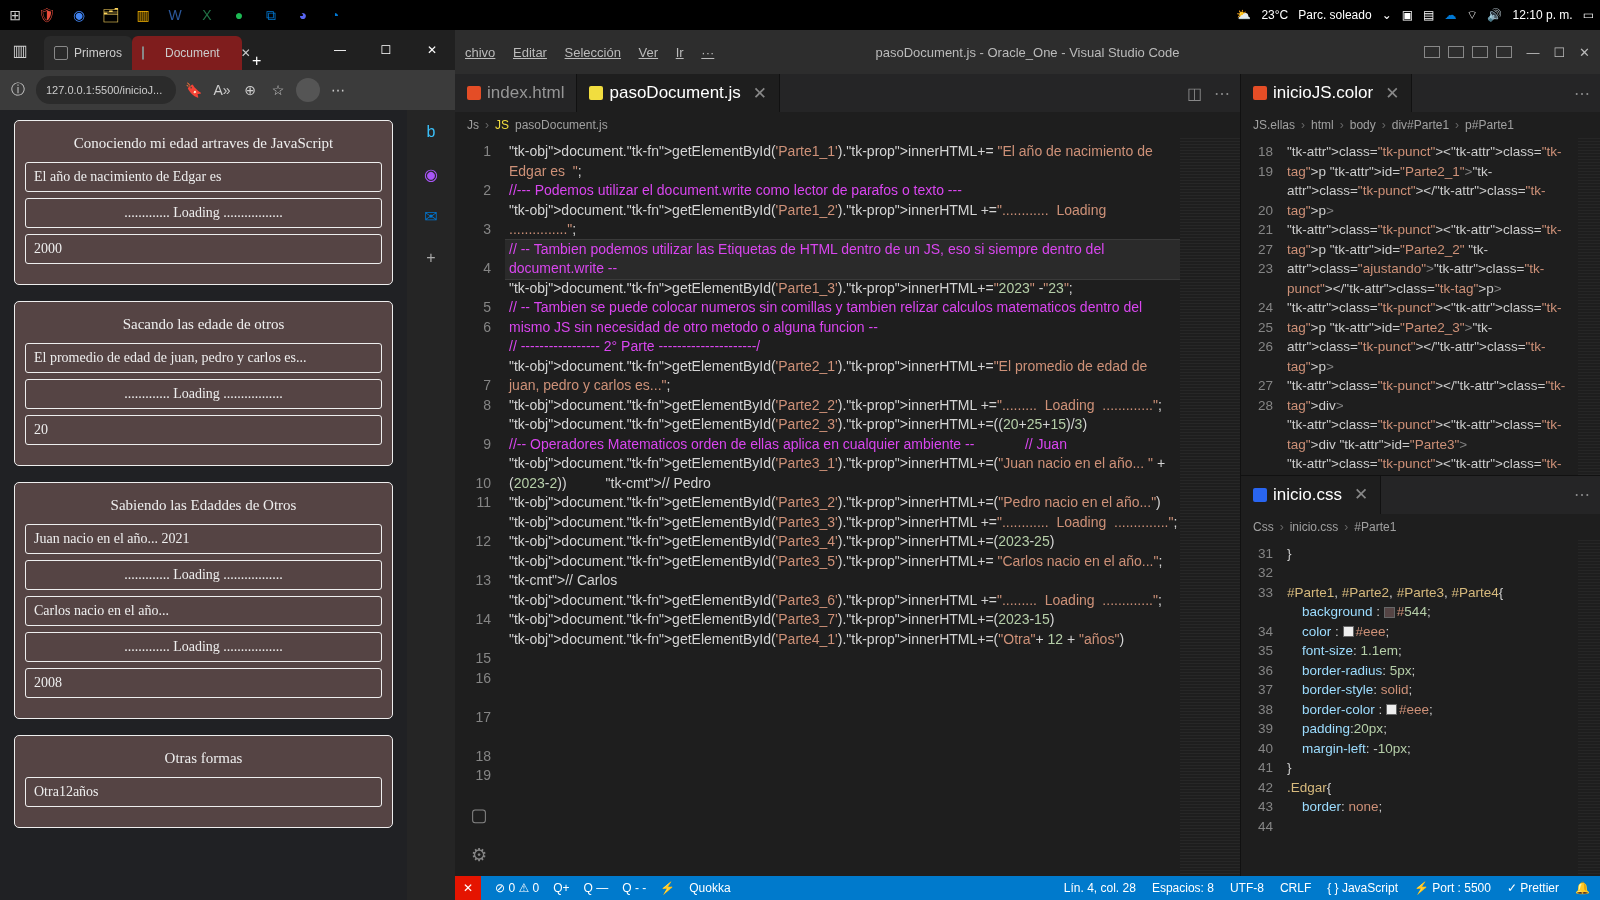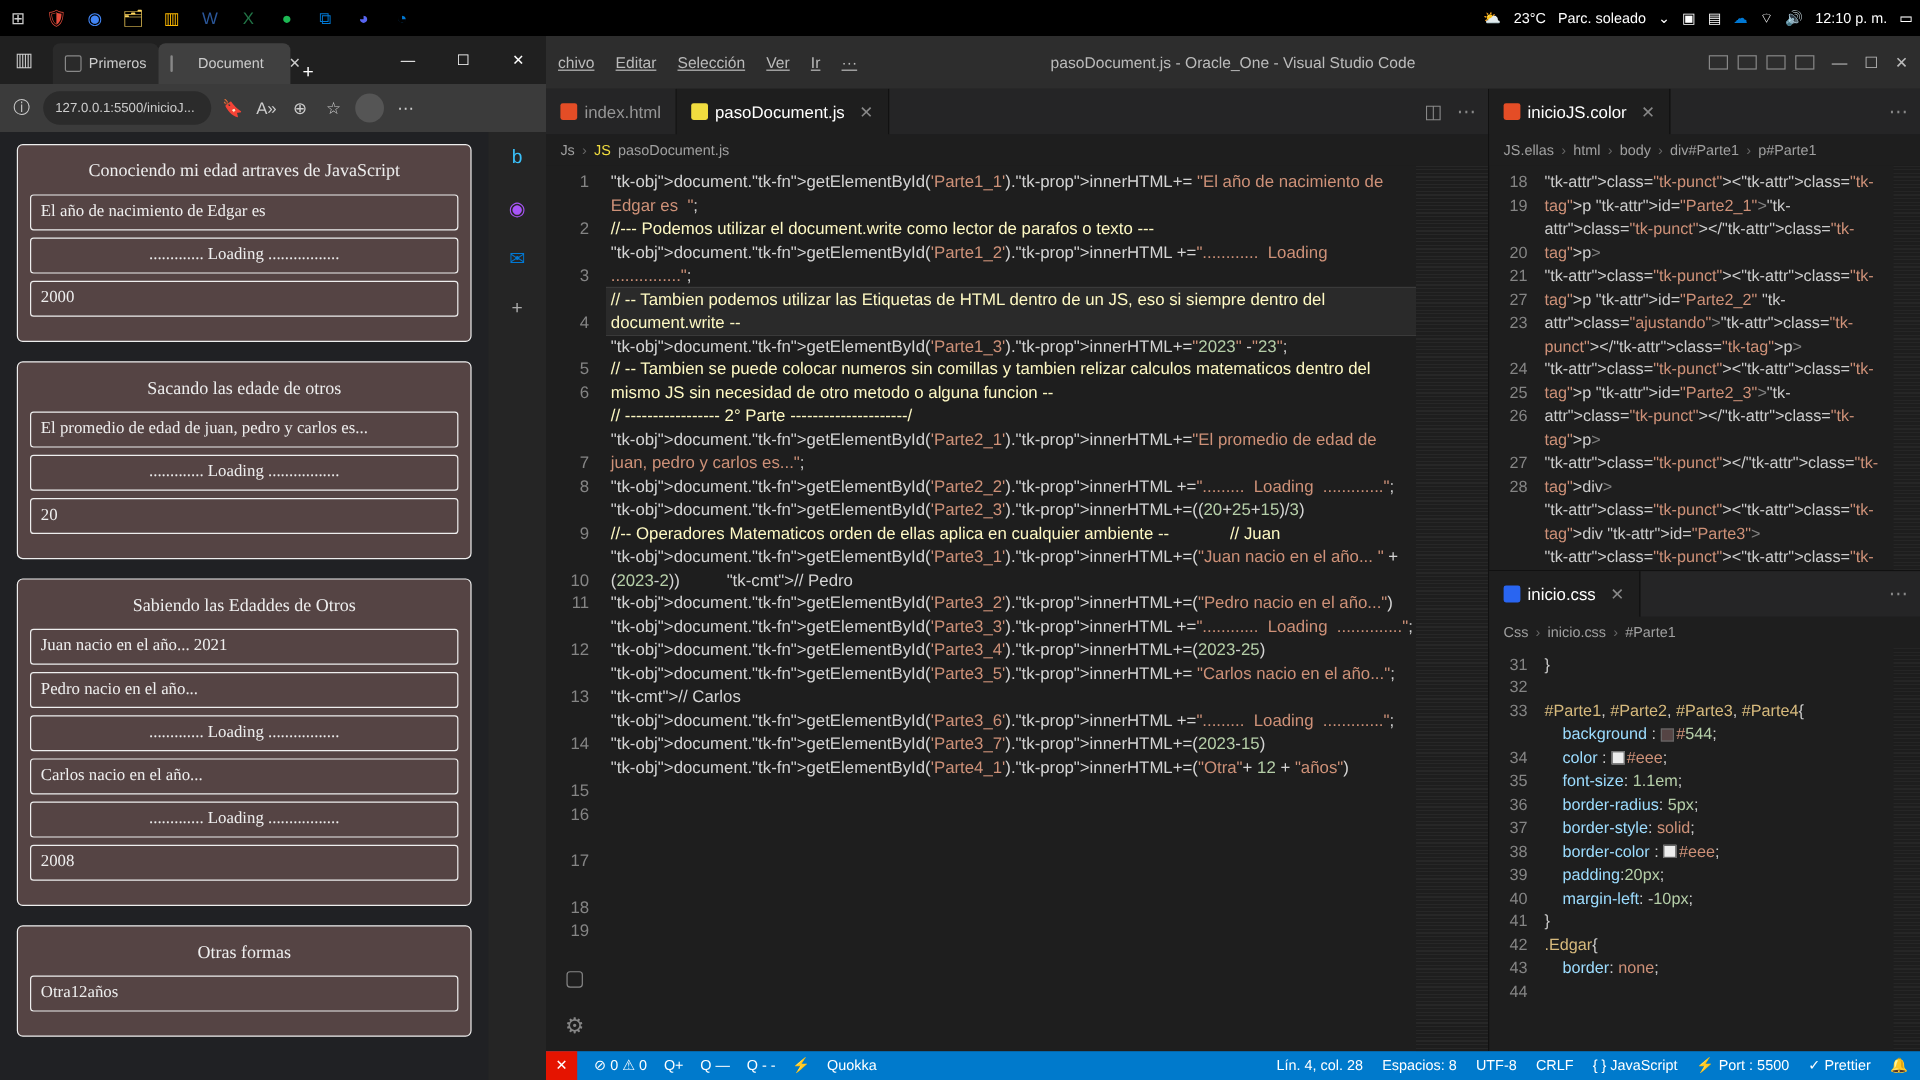--- a/index.html
+++ b/index.html
@@ -13,21 +13,21 @@
 
 
 .main { display:flex; height:870px; }
 .edge { width:455px; background:#3b3b3b; display:flex; flex-direction:column; }
 .vscode { flex:1; background:#1e1e1e; display:flex; flex-direction:column; position:relative; }
 
 
 .edge-titlebar { height:40px; background:#202020; display:flex; align-items:center; }
 .edge-tabs { display:flex; height:40px; align-items:flex-end; }
 .edge-tab { height:34px; display:flex; align-items:center; gap:6px; padding:0 10px; font-size:12px; color:#ccc; border-radius:6px 6px 0 0; max-width:110px; }
-.edge-tab.active { background:#404040;gap:21px; }
+.edge-tab.active { background:#7f1d1d;gap:21px; }
 .edge-tab.inactive { background:#2a2a2a; margin-left:4px; }
 .edge-tab .ico { width:14px; height:14px; border:1px solid #888; border-radius:2px; }
 .edge-ctrl { margin-left:auto; display:flex; }
 .edge-ctrl div { width:46px; height:40px; display:flex; align-items:center; justify-content:center; color:#fff; font-size:12px; }
 .edge-toolbar { height:40px; background:#3b3b3b; display:flex; align-items:center; padding:0 8px; gap:8px; }
 .edge-address { flex:0 0 140px; background:#2b2b2b; height:28px; border-radius:14px; display:flex; align-items:center; padding:0 10px; font-size:11px; color:#ccc; overflow:hidden; }
 .edge-tb-ico { width:20px; height:20px; display:flex; align-items:center; justify-content:center; color:#ccc; font-size:14px; }
 .avatar { width:24px; height:24px; border-radius:50%; background:#555; }
 
 .edge-content { flex:1; display:flex; background:#202124; }
@@ -47,41 +47,41 @@
 .vsc-title-center { position:absolute; left:50%; transform:translateX(-50%); white-space:nowrap; }
 .vsc-title-right { margin-left:auto; display:flex; gap:14px; align-items:center; }
 .vsc-layout-icons { display:flex; gap:8px; }
 .vsc-layout-icons span { width:16px; height:12px; border:1px solid #888; display:inline-block; }
 
 .vsc-body { flex:1; display:flex; overflow:hidden; }
 .vsc-editor-col { flex:1; display:flex; flex-direction:column; min-width:0; }
 .vsc-right-col { width:360px; display:flex; flex-direction:column; border-left:1px solid #111; }
 
 .vsc-tabs { height:38px; background:#252526; display:flex; align-items:center; }
-.vsc-tab { height:38px; display:flex; align-items:center; gap:6px; padding:0 12px; font-size:14px; color:#969696; border-right:1px solid #111; }
+.vsc-tab { height:38px; display:flex; align-items:center; gap:6px; padding:0 12px; font-size:17px; color:#969696; border-right:1px solid #111; }
 .vsc-tab.active { background:#1e1e1e; color:#fff; }
 .tab-ico { width:14px; height:14px; border-radius:2px; }
 .ico-html { background:#e44d26; }
 .ico-js { background:#f1dd3f; }
 .ico-css { background:#2965f1; }
 .vsc-tab .close { margin-left:6px; color:#888; }
 .vsc-tabs-right { margin-left:auto; display:flex; gap:12px; padding-right:10px; color:#888; }
 
 .breadcrumb { height:26px; display:flex; align-items:center; padding:0 12px; font-size:12px; color:#a0a0a0; gap:6px; background:#1e1e1e; }
 .breadcrumb .sep { color:#666; }
 
 .editor { flex:1; display:flex; font-family:Consolas,monospace; font-size:14px; line-height:19.5px; overflow:hidden; position:relative; }
 .gutter { width:50px; text-align:right; padding-right:14px; color:#858585; padding-top:4px; user-select:none; }
 .gutter div { height:19.5px; }
 .code { flex:1; padding-top:4px; white-space:pre; color:#d4d4d4; overflow:hidden; }
 .code div { height:19.5px; padding-left:4px; }
 .code .wrap { white-space:pre-wrap; height:auto; min-height:19.5px; }
 .minimap { width:60px; background:#1e1e1e; opacity:.35; background-image:repeating-linear-gradient(#3a3a3a 0 1px, transparent 1px 3px); }
 .tk-str { color:#ce9178; }
-.tk-cmt { color:#fef9c3; }
+.tk-cmt { color:#d946ef; }
 .tk-num { color:#b5cea8; }
 .tk-attr { color:#9cdcfe; }
 .tk-sel { color:#d7ba7d; }
 .tk-punct { color:#808080; }
 .cursor-line { background:#2a2a2a; outline:1px solid #3a3a3a; }
 
 
 .pane { display:flex; flex-direction:column; }
 .pane-top { flex:1; min-height:0; }
 .pane-bottom { flex:1; min-height:0; border-top:1px solid #111; }
@@ -180,21 +180,20 @@
           </div>
           <div class="card">
             <h3>Sacando las edade de otros</h3>
             <p>El promedio de edad de juan, pedro y carlos es...</p>
             <p class="center">............. Loading .................</p>
             <p>20</p>
           </div>
           <div class="card">
             <h3>Sabiendo las Edaddes de Otros</h3>
             <p>Juan nacio en el año... 2021</p>
-            <p>Pedro nacio en el año...</p>
             <p class="center">............. Loading .................</p>
             <p>Carlos nacio en el año...</p>
             <p class="center">............. Loading .................</p>
             <p>2008</p>
           </div>
           <div class="card">
             <h3>Otras formas</h3>
             <p>Otra12años</p>
           </div>
         </div>

